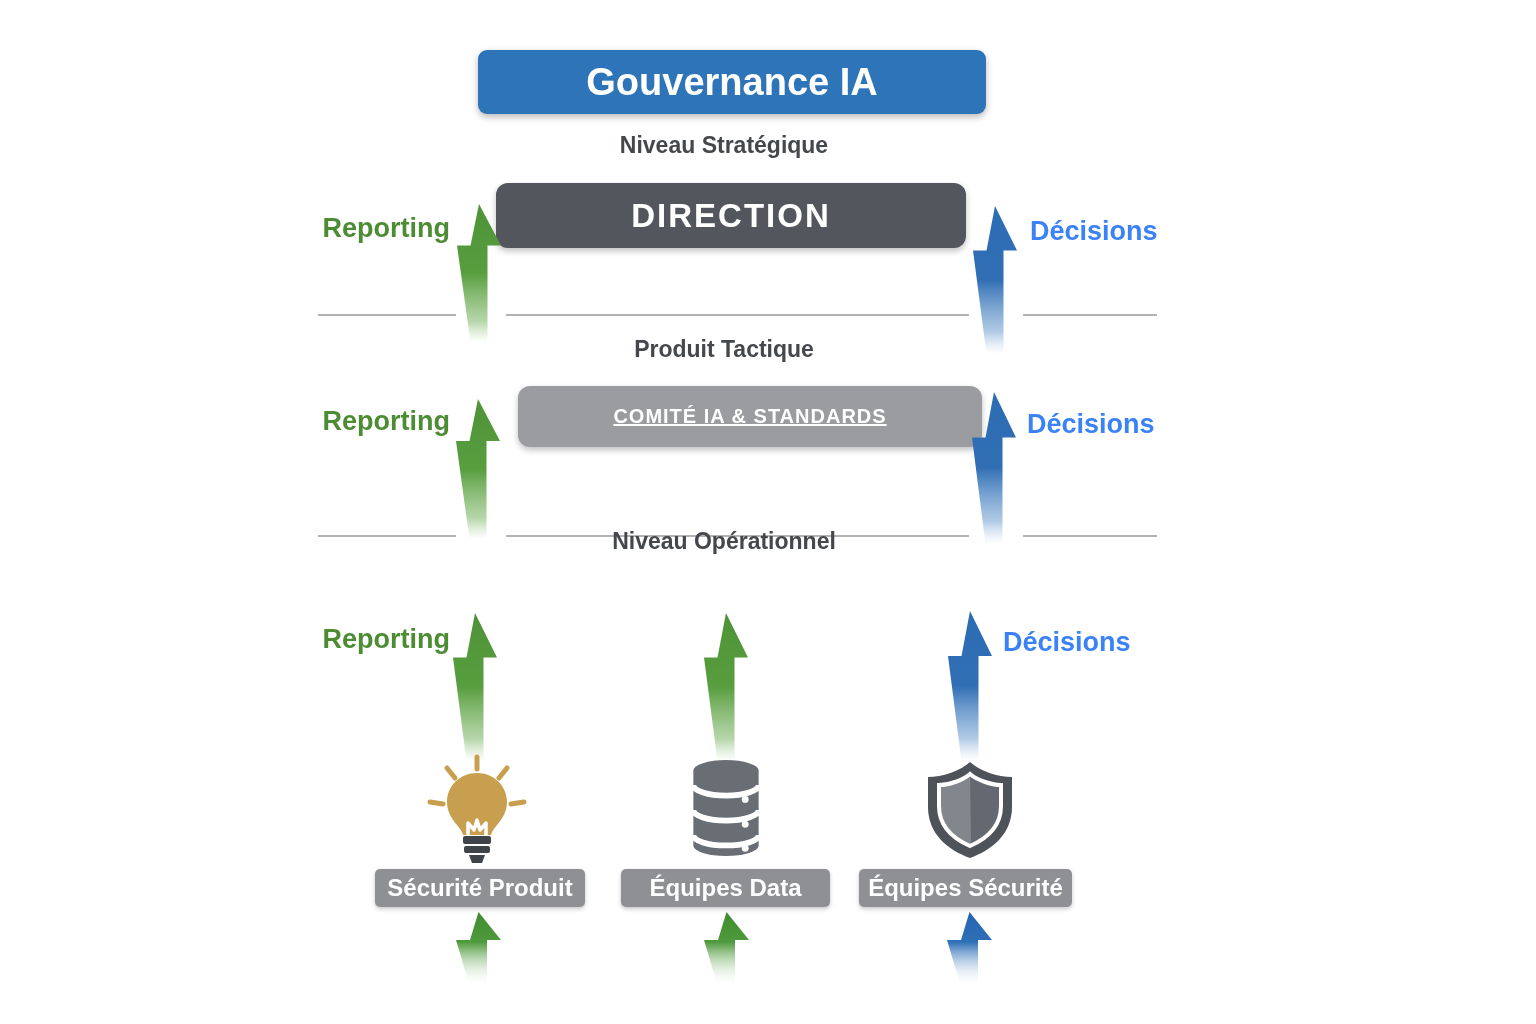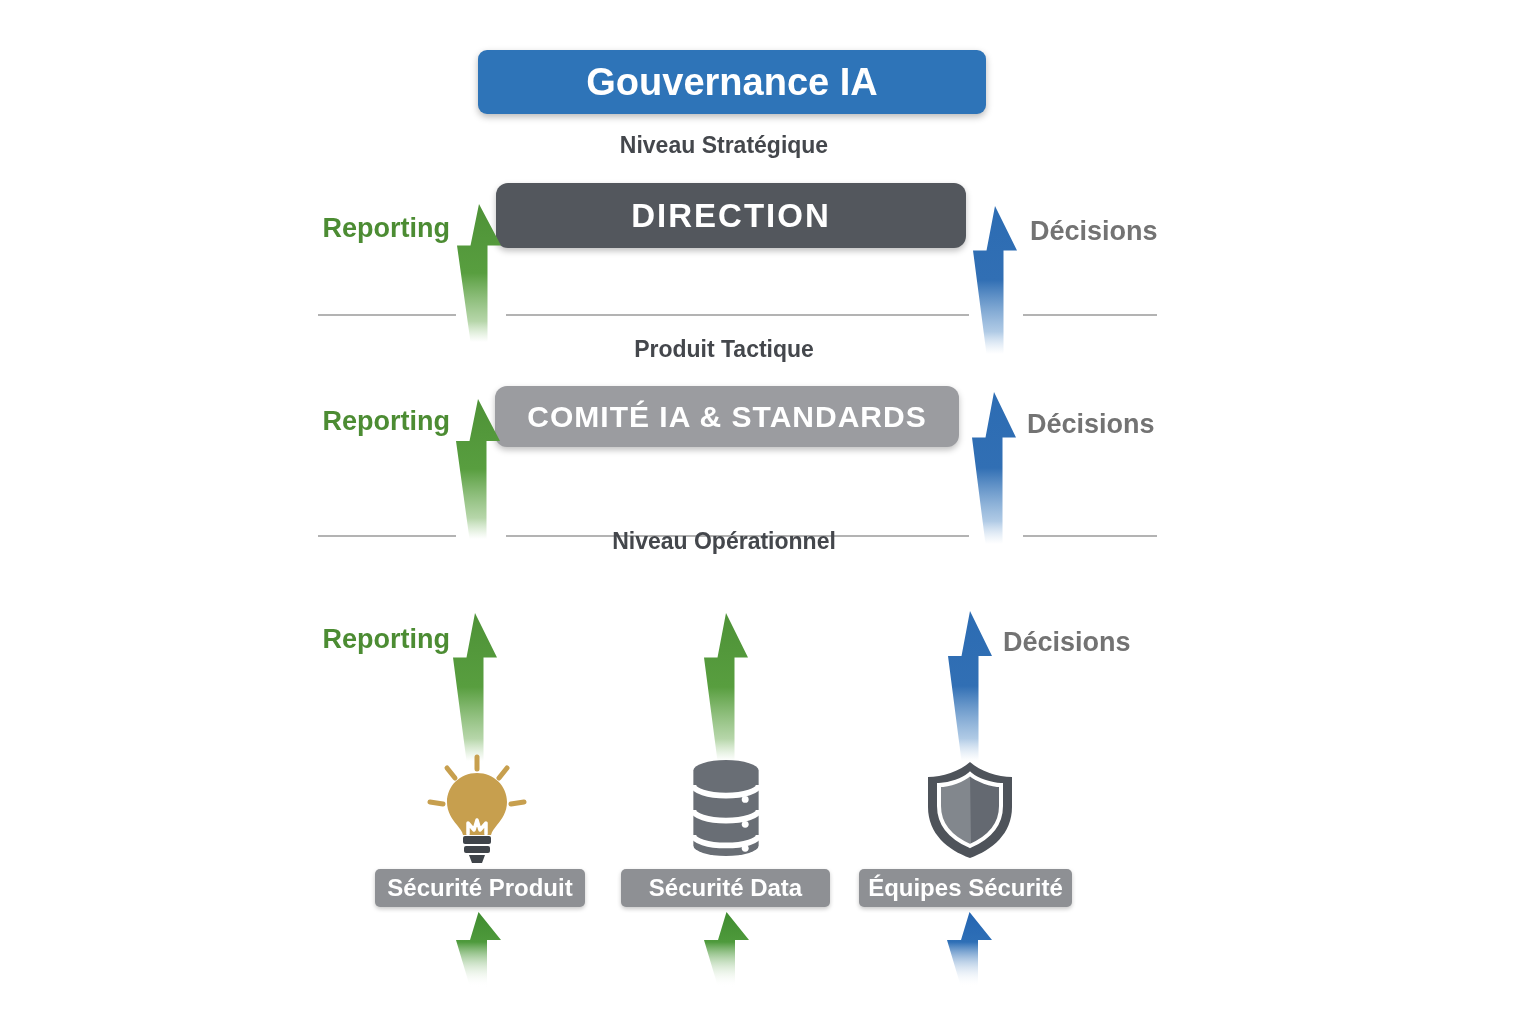--- a/index.html
+++ b/index.html
@@ -18,25 +18,25 @@
   .level-heading{
     left:424px;width:600px;text-align:center;color:#44474c;
     font-size:23px;font-weight:700;
   }
   
   .node-box{
     display:flex;align-items:center;justify-content:center;color:#ffffff;
     font-weight:700;border-radius:12px;box-shadow:0 3px 6px rgba(0,0,0,.25);
   }
   .direction-box{left:496px;top:183px;width:470px;height:65px;background:#53575d;font-size:33px;letter-spacing:2px;}
-  .comite-box{left:495px;top:386px;width:464px;height:61px;background:#9b9ca0;font-size:30px;letter-spacing:1px;}
+  .comite-box{left:518px;top:386px;width:464px;height:61px;background:#9b9ca0;font-size:20px;letter-spacing:1px;text-decoration:underline;}
   
   .flow-label{font-size:27px;font-weight:600;white-space:nowrap;}
   .reporting{color:#4c8c33;left:280px;width:170px;text-align:right;}
-  .decisions{color:#737373;text-align:center;}
+  .decisions{color:#3b82f6;text-align:center;}
   
   .divider{height:2px;background:#b3b3b3;}
   
   svg.arrow{display:block;}
   
   .team-box{
     top:869px;height:38px;background:#8e9094;border-radius:5px;
     display:flex;align-items:center;justify-content:center;color:#ffffff;
     font-size:24px;font-weight:700;box-shadow:0 2px 4px rgba(0,0,0,.22);white-space:nowrap;
   }
@@ -162,21 +162,21 @@
     <path d="M52,2 C42,11 24,17 10,17 v30 c0,27 20,43 42,51 c22,-8 42,-24 42,-51 V17 C80,17 62,11 52,2 z" fill="#4e535a"></path>
     <path d="M52,14 C45,20 32,25 21,25 v21 c0,21 15,33 31,40 c16,-7 31,-19 31,-40 V25 C73,25 59,20 52,14 z" fill="#82878d"></path>
     <path d="M52,14 C59,20 73,25 84,25 v21 c0,21 -15,33 -31,40 z" fill="#646971"></path>
     <path d="M52,14 C45,20 32,25 21,25 v21 c0,21 15,33 31,40 c16,-7 31,-19 31,-40 V25 C73,25 59,20 52,14 z" fill="none" stroke="#ffffff" stroke-width="4"></path>
   </svg>
 
   <div class="abs team-box" style="left:375px;width:210px">
     <span>Sécurité Produit</span>
   </div>
   <div class="abs team-box" style="left:621px;width:209px">
-    <span>Sécurité Data</span>
+    <span>Équipes Data</span>
   </div>
   <div class="abs team-box" style="left:859px;width:213px">
     <span>Équipes Sécurité</span>
   </div>
 
   <svg class="abs arrow" style="left:456px;top:912px" width="45" height="75" viewBox="0 0 45 75">
     <polygon points="22.5,0 45,28 31,28 31,75 14,75 0,28 14,28" fill="url(#gradGs)"></polygon>
   </svg>
   <svg class="abs arrow" style="left:704px;top:912px" width="45" height="75" viewBox="0 0 45 75">
     <polygon points="22.5,0 45,28 31,28 31,75 14,75 0,28 14,28" fill="url(#gradGs)"></polygon>

